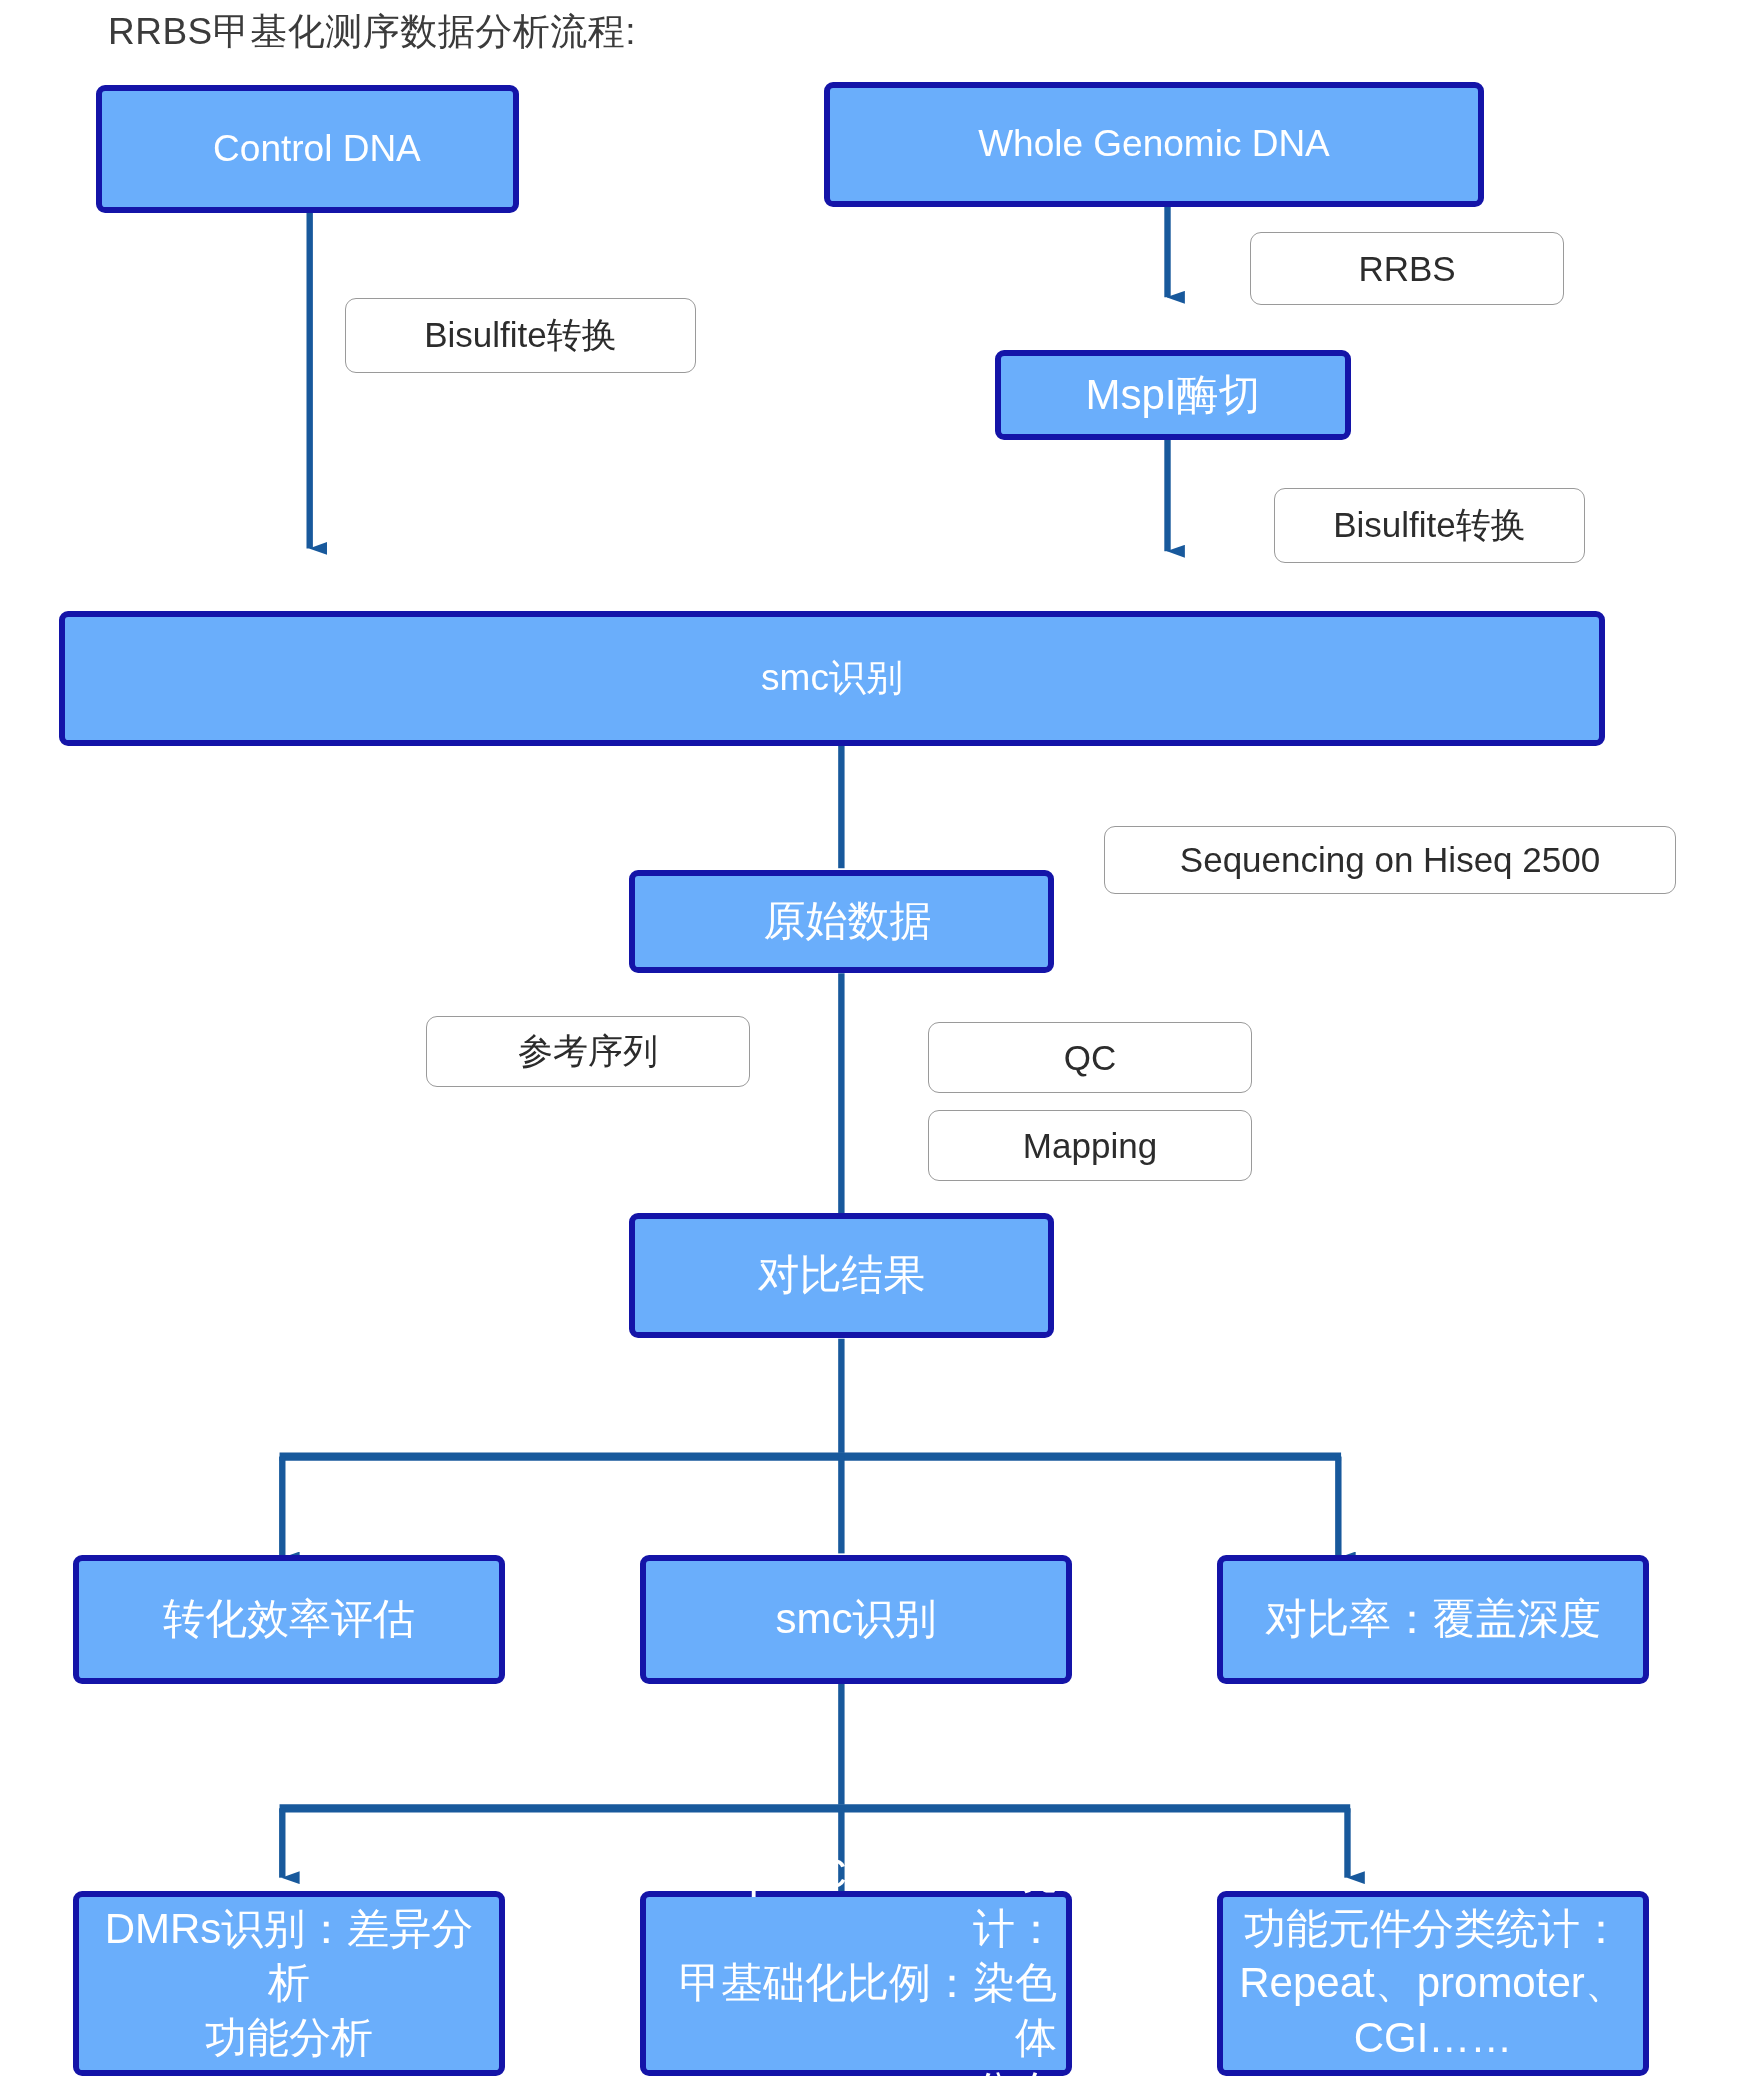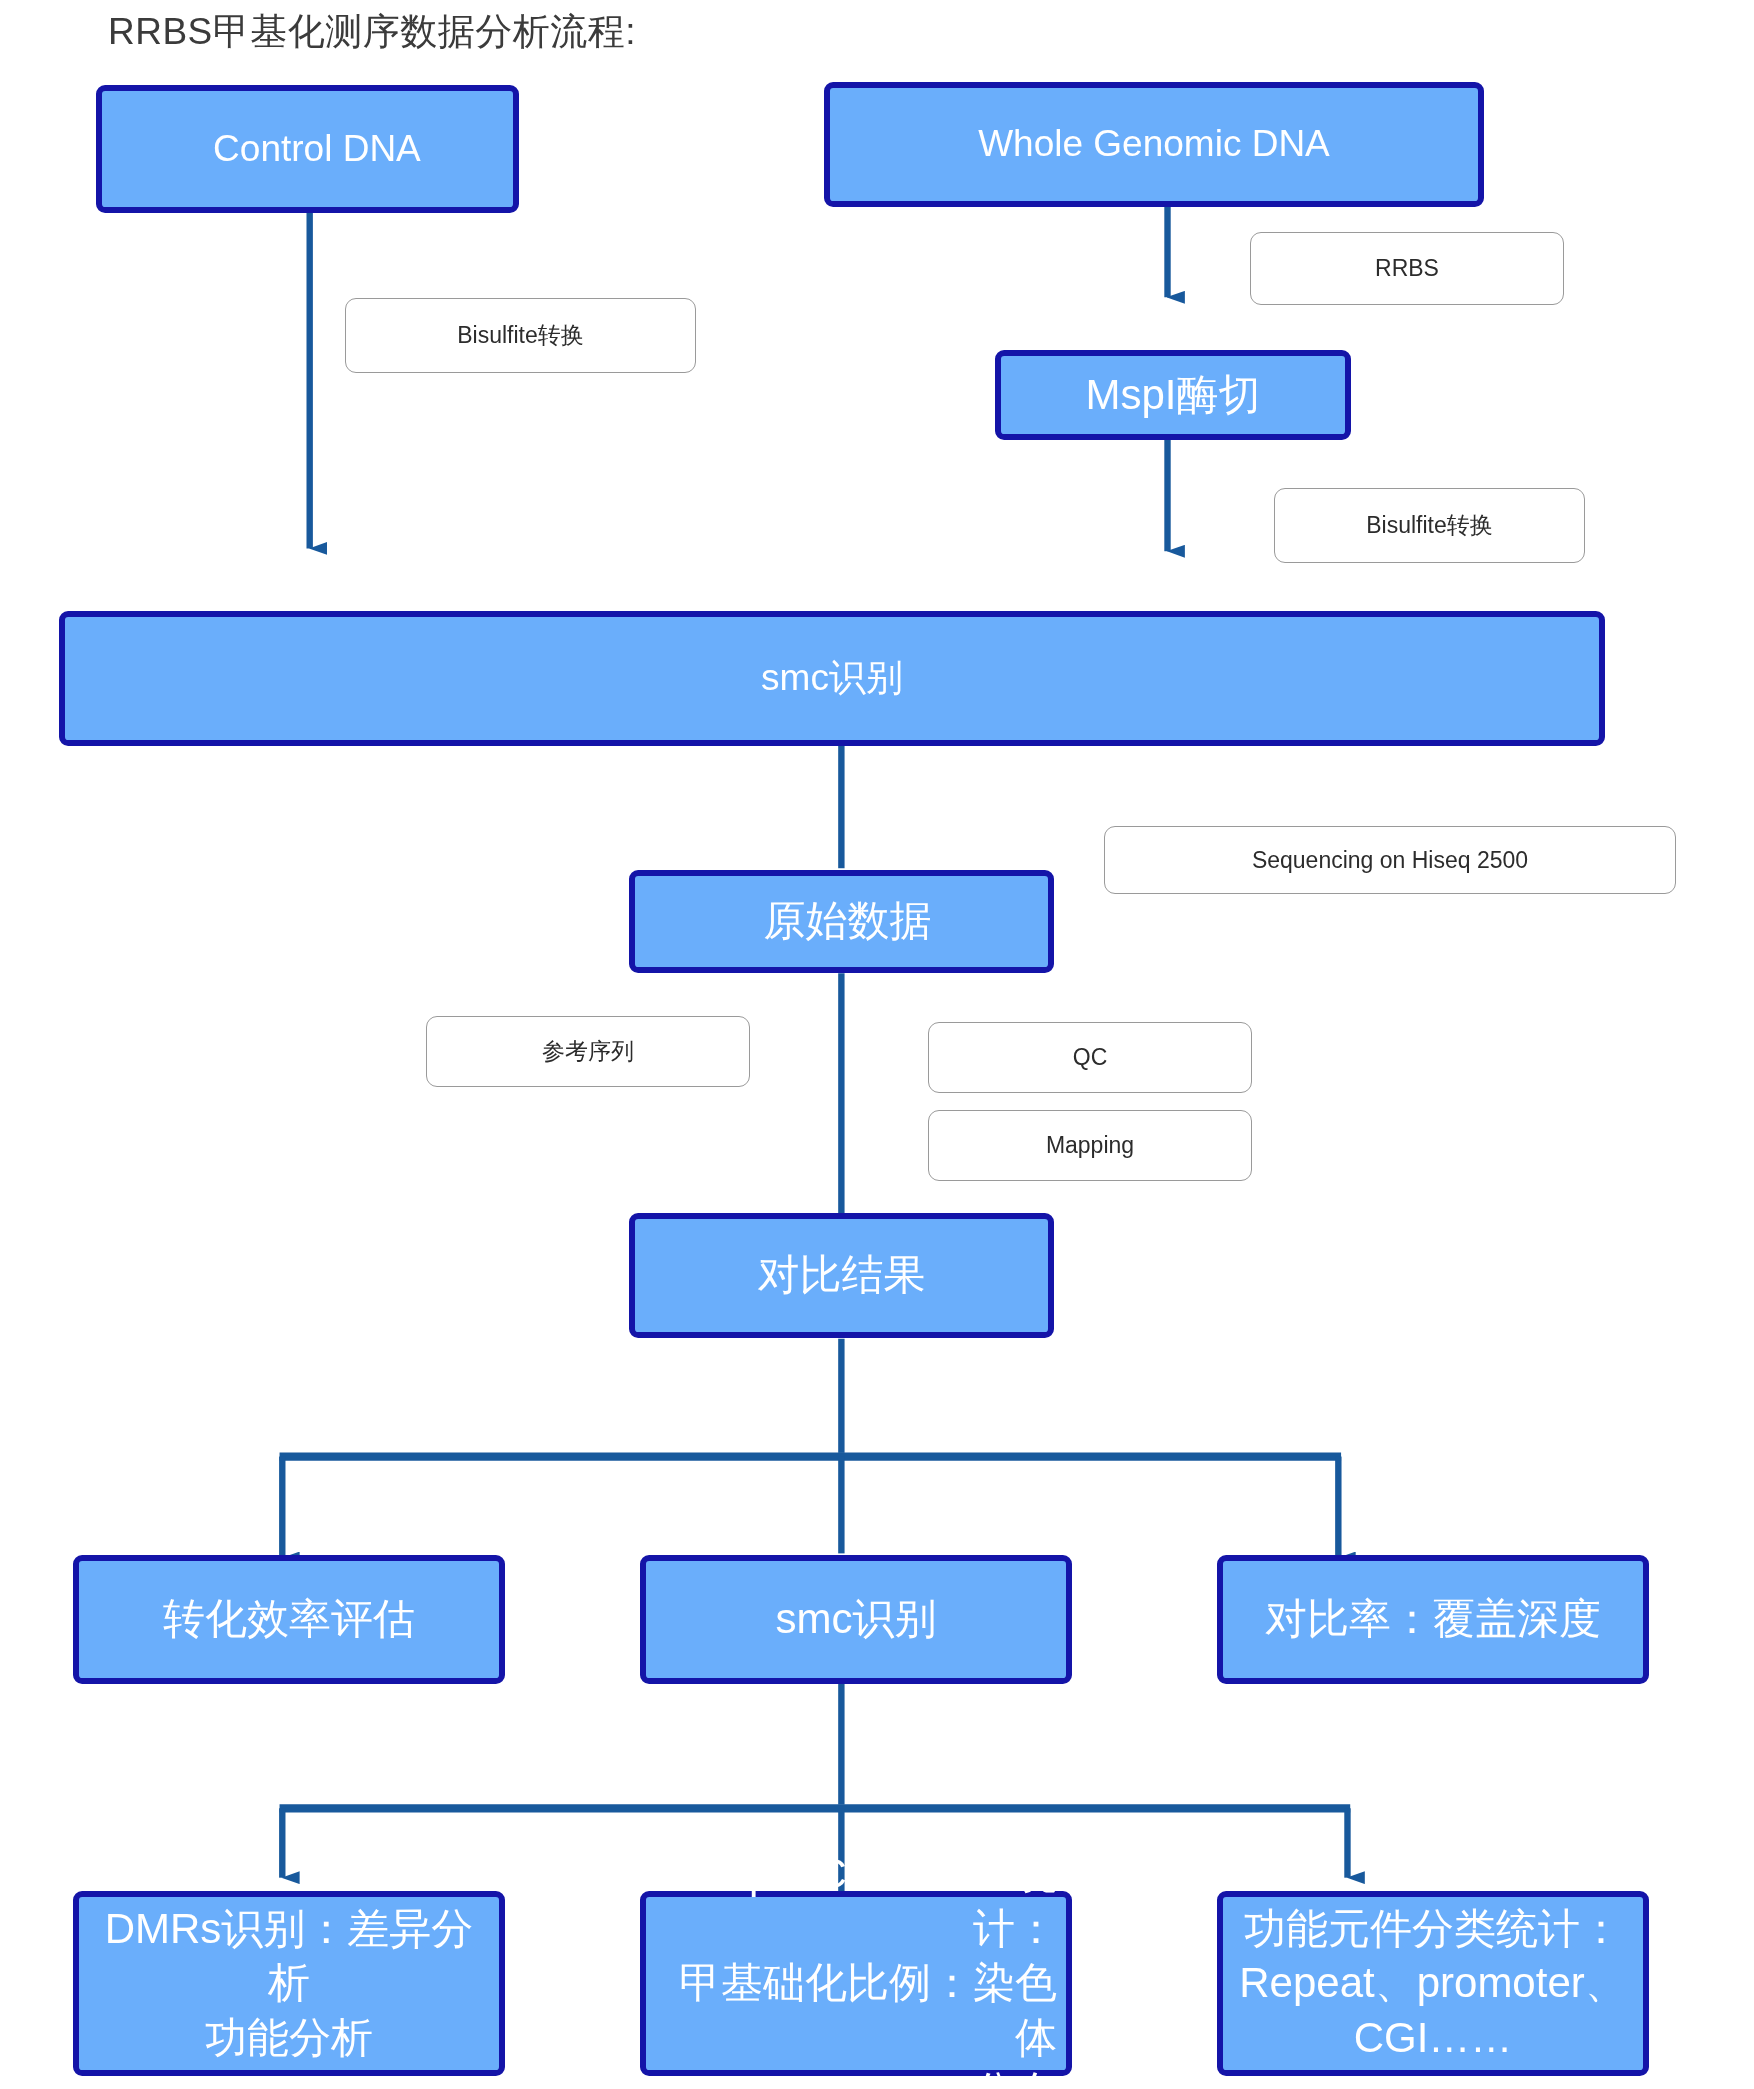--- a/index.html
+++ b/index.html
@@ -54,21 +54,21 @@
     position: absolute;
     box-sizing: border-box;
     background: #ffffff;
     border: 1.8px solid #9a9a9a;
     border-radius: 11px;
     color: #2c2c2c;
     display: flex;
     align-items: center;
     justify-content: center;
     text-align: center;
-    font-size: 23px;
+    font-size: 35px;
     white-space: nowrap;
   }
   .small-node { font-size: 42px; }
 </style>
 </head>
 <body>
 
 <div id="canvas">
 
   <svg id="wires" viewBox="0 0 1920 2287" width="1754" height="2090">

